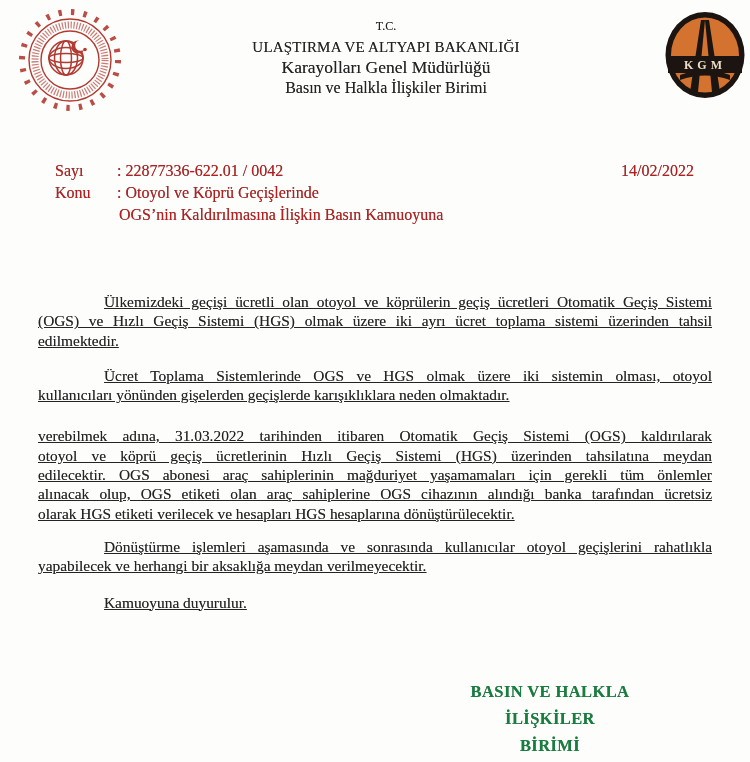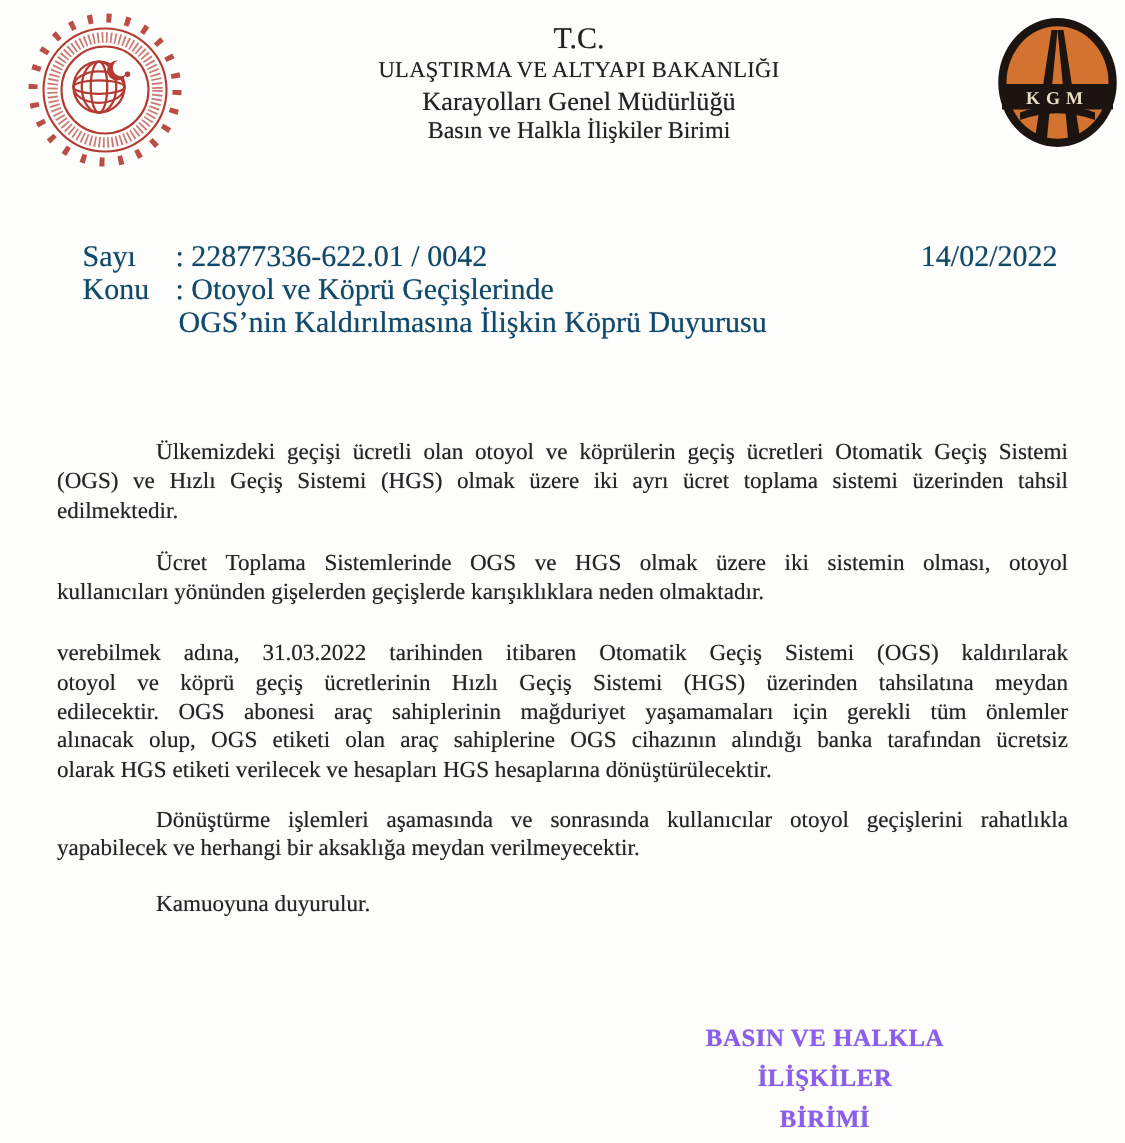--- a/index.html
+++ b/index.html
@@ -18,55 +18,55 @@
 
   
   .seal{position:absolute;left:16px;top:6px;width:108px;height:108px;}
   .kgm{position:absolute;left:664px;top:11px;width:82px;height:88px;}
 
   
   .header{
     position:absolute;left:140px;top:16px;width:492px;
     text-align:center;line-height:20.5px;color:#222;
   }
-  .header .h-tc{font-size:20px;}
+  .header .h-tc{font-size:12px;}
   .header .h-ministry{font-size:15px;letter-spacing:0.2px;}
   .header .h-dept{font-size:17.5px;}
   .header .h-unit{font-size:16px;}
 
   
   .meta{
     position:absolute;left:55px;top:160px;width:655px;
-    font-size:20px;line-height:22px;color:#0c4a6e;
+    font-size:16px;line-height:22px;color:#b91c1c;
   }
   .meta-row{display:flex;position:relative;}
   .meta-label{width:62px;flex:0 0 62px;}
   .meta-value{flex:1;}
   .meta-value.cont{padding-left:2px;}
-  .meta-date{position:absolute;right:5px;top:0;text-align:center;}
+  .meta-date{position:absolute;right:16px;top:0;text-align:center;}
 
   
   .body-text{
     position:absolute;left:38px;top:292px;width:674px;
-    font-size:15.4px;line-height:19.3px;color:#242424;
+    font-size:15.4px;line-height:19.3px;color:#242424;text-decoration:underline;
   }
   .para{margin:0;}
   .para:nth-child(1){margin-bottom:16px;}
   .para:nth-child(2){margin-bottom:22px;}
   .para:nth-child(3){margin-bottom:14px;}
   .para:nth-child(4){margin-bottom:17px;}
   .line{text-align:justify;text-align-last:justify;white-space:normal;}
   .line.last{text-align-last:left;}
   .line.first{text-indent:66px;}
 
   
   .signature{
     position:absolute;left:428px;top:678px;width:244px;
     text-align:center;font-weight:bold;font-size:16.5px;
-    line-height:27px;letter-spacing:0.4px;color:#8b5cf6;
+    line-height:27px;letter-spacing:0.4px;color:#15803d;
   }
 </style>
 </head>
 <body>
 
 <div class="page">
 
   <div class="seal">
     <svg width="108" height="108" viewBox="0 0 108 108">
 
@@ -118,21 +118,21 @@
       <span class="meta-label">Sayı</span>
       <span class="meta-value">: 22877336-622.01 / 0042</span>
       <span class="meta-date">14/02/2022</span>
     </div>
     <div class="meta-row">
       <span class="meta-label">Konu</span>
       <span class="meta-value">: Otoyol ve Köprü Geçişlerinde</span>
     </div>
     <div class="meta-row">
       <span class="meta-label"></span>
-      <span class="meta-value cont">OGS’nin Kaldırılmasına İlişkin Köprü Duyurusu</span>
+      <span class="meta-value cont">OGS’nin Kaldırılmasına İlişkin Basın Kamuoyuna</span>
     </div>
   </div>
 
   <div class="body-text soft">
       <div class="para">
         <div class="line first">Ülkemizdeki geçişi ücretli olan otoyol ve köprülerin geçiş ücretleri Otomatik Geçiş Sistemi</div>
         <div class="line">(OGS) ve Hızlı Geçiş Sistemi (HGS) olmak üzere iki ayrı ücret toplama sistemi üzerinden tahsil</div>
         <div class="line last">edilmektedir.</div>
       </div>
       <div class="para">

